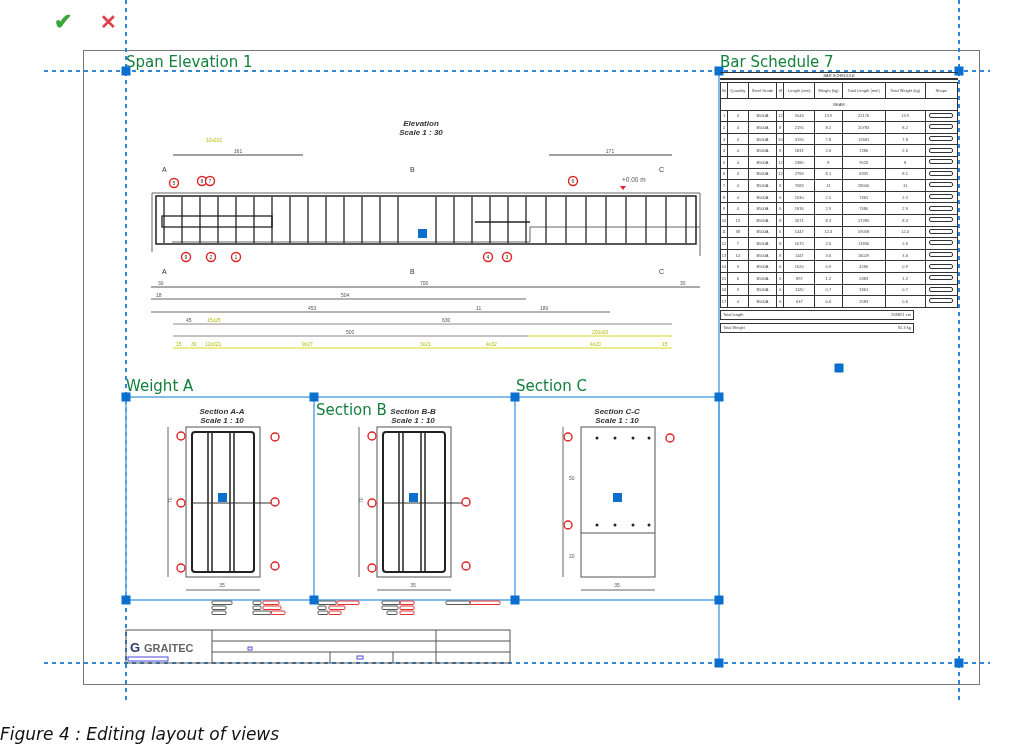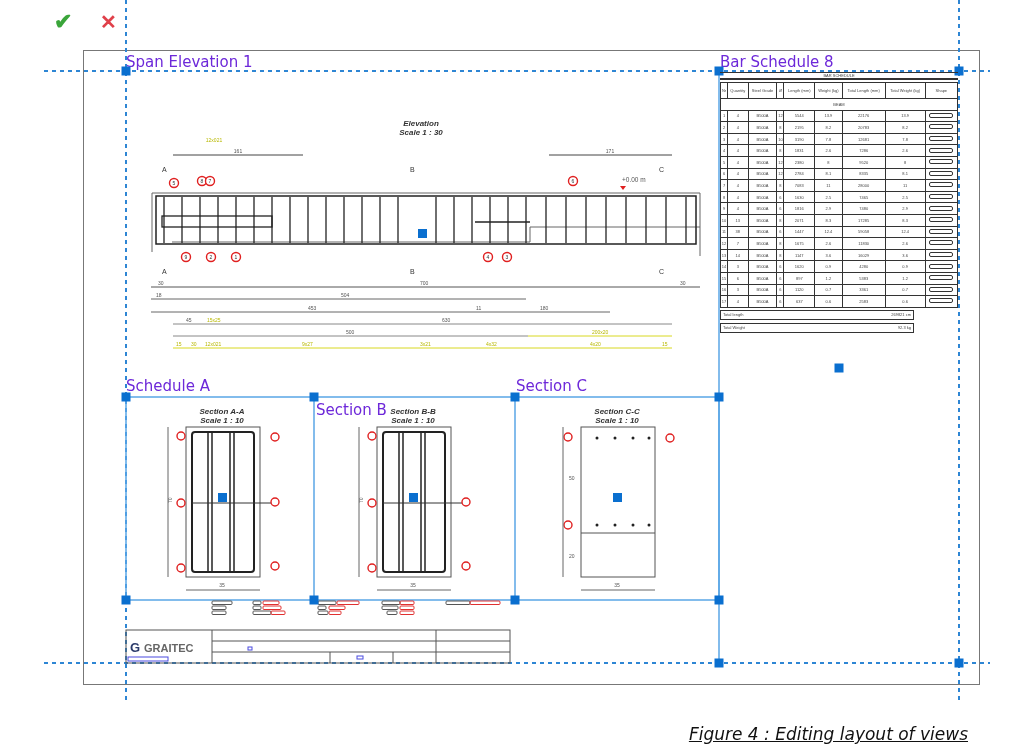--- a/index.html
+++ b/index.html
@@ -1,37 +1,37 @@
 <!DOCTYPE html>
 <html><head>
 <meta charset="utf-8">
 <style>
   html,body{margin:0;padding:0;background:#fff;}
   body{width:1023px;height:756px;position:relative;overflow:hidden;font-family:"Liberation Sans",sans-serif;}
   .abs{position:absolute;}
   .accept{left:54px;top:10px;color:#3aa53a;font-size:22px;font-weight:bold;cursor:pointer;line-height:24px;}
   .reject{left:100px;top:10px;color:#e0404a;font-size:20px;font-weight:bold;cursor:pointer;line-height:24px;}
   .sheet{left:83px;top:50px;width:897px;height:635px;border:1.5px solid #777;box-sizing:border-box;}
-  .vlabel{color:#6d28d9;font-size:15px;font-family:"DejaVu Sans",sans-serif;font-weight:normal;white-space:nowrap;}
-  .caption{left:0;width:968px;top:724px;text-align:right;font-style:italic;font-size:17px;color:#111;font-family:"DejaVu Sans",sans-serif;text-decoration:underline;}
+  .vlabel{color:#15803d;font-size:15px;font-family:"DejaVu Sans",sans-serif;font-weight:normal;white-space:nowrap;}
+  .caption{left:0;width:968px;top:724px;text-align:left;font-style:italic;font-size:17px;color:#111;font-family:"DejaVu Sans",sans-serif;}
   svg text{font-family:"Liberation Sans",sans-serif;}
   table.bs{border-collapse:collapse;font-size:4px;color:#444;}
   table.bs td{border:1px solid #333;text-align:center;height:10.6px;padding:0;}
 </style>
 </head>
 <body>
 
 <div class="abs accept"><span>✔</span></div>
 <div class="abs reject"><span>✕</span></div>
 
 <div class="abs sheet"></div>
 
 <div class="abs vlabel" style="left:126px;top:53px;">Span Elevation 1</div>
-<div class="abs vlabel" style="left:720px;top:53px;">Bar Schedule 8</div>
-<div class="abs vlabel" style="left:126px;top:377px;">Schedule A</div>
+<div class="abs vlabel" style="left:720px;top:53px;">Bar Schedule 7</div>
+<div class="abs vlabel" style="left:126px;top:377px;">Weight A</div>
 <div class="abs vlabel" style="left:316px;top:377px;margin-top:24px;">Section B</div>
 <div class="abs vlabel" style="left:516px;top:377px;text-align:center;">Section C</div>
 
 <svg class="abs" style="left:0;top:0;" width="1023" height="756">
 
   <g stroke="#2e86d4" stroke-width="2" stroke-dasharray="4,4" fill="none">
     <line x1="126" y1="0" x2="126" y2="700"></line>
     <line x1="959" y1="0" x2="959" y2="700"></line>
     <line x1="44" y1="71" x2="990" y2="71"></line>
     <line x1="44" y1="663" x2="990" y2="663"></line>

